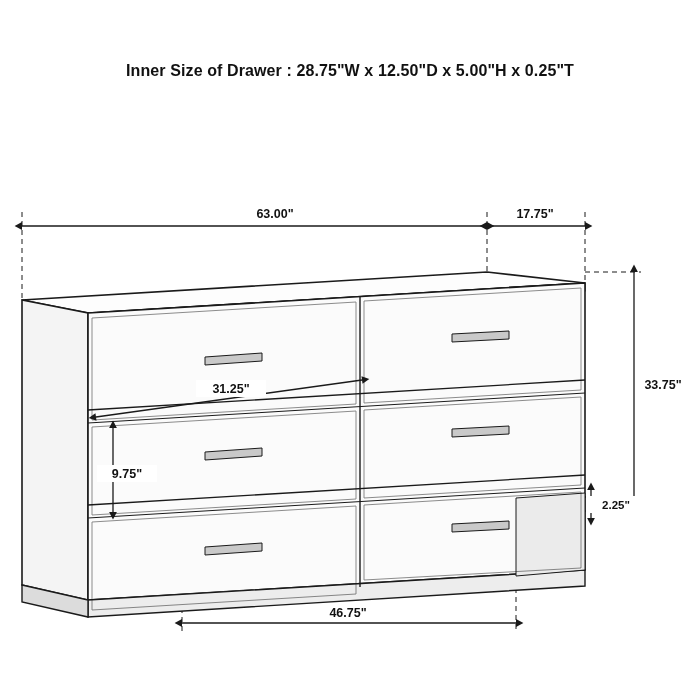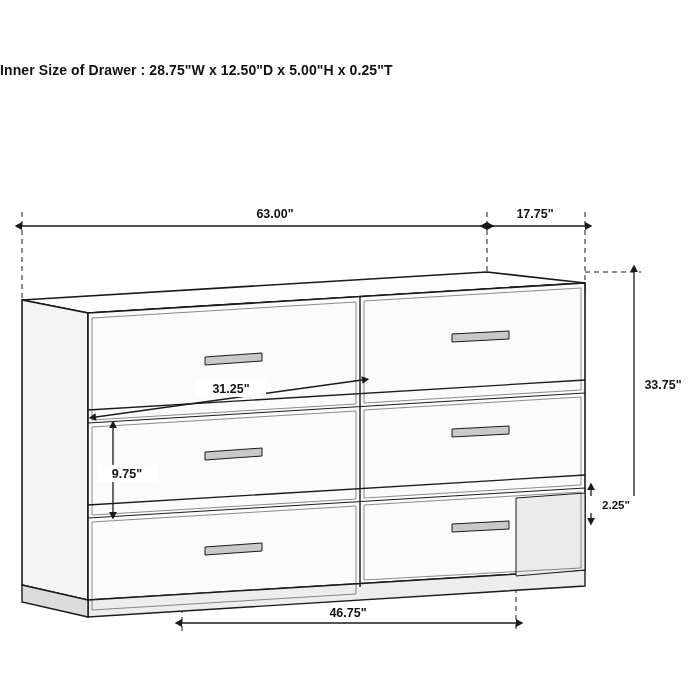--- a/index.html
+++ b/index.html
@@ -19,22 +19,22 @@
     position: absolute;
     left: 0; top: 0;
     width: 700px;
     height: 700px;
   }
   #title {
     position: absolute;
     left: 0;
     top: 62px;
     width: 700px;
-    text-align: left;
-    font-size: 14px;
+    text-align: center;
+    font-size: 16px;
     font-weight: bold;
     letter-spacing: 0.1px;
     color: #111;
   }
   svg#diagram {
     position: absolute;
     left: 0; top: 0;
     width: 700px;
     height: 700px;
   }

